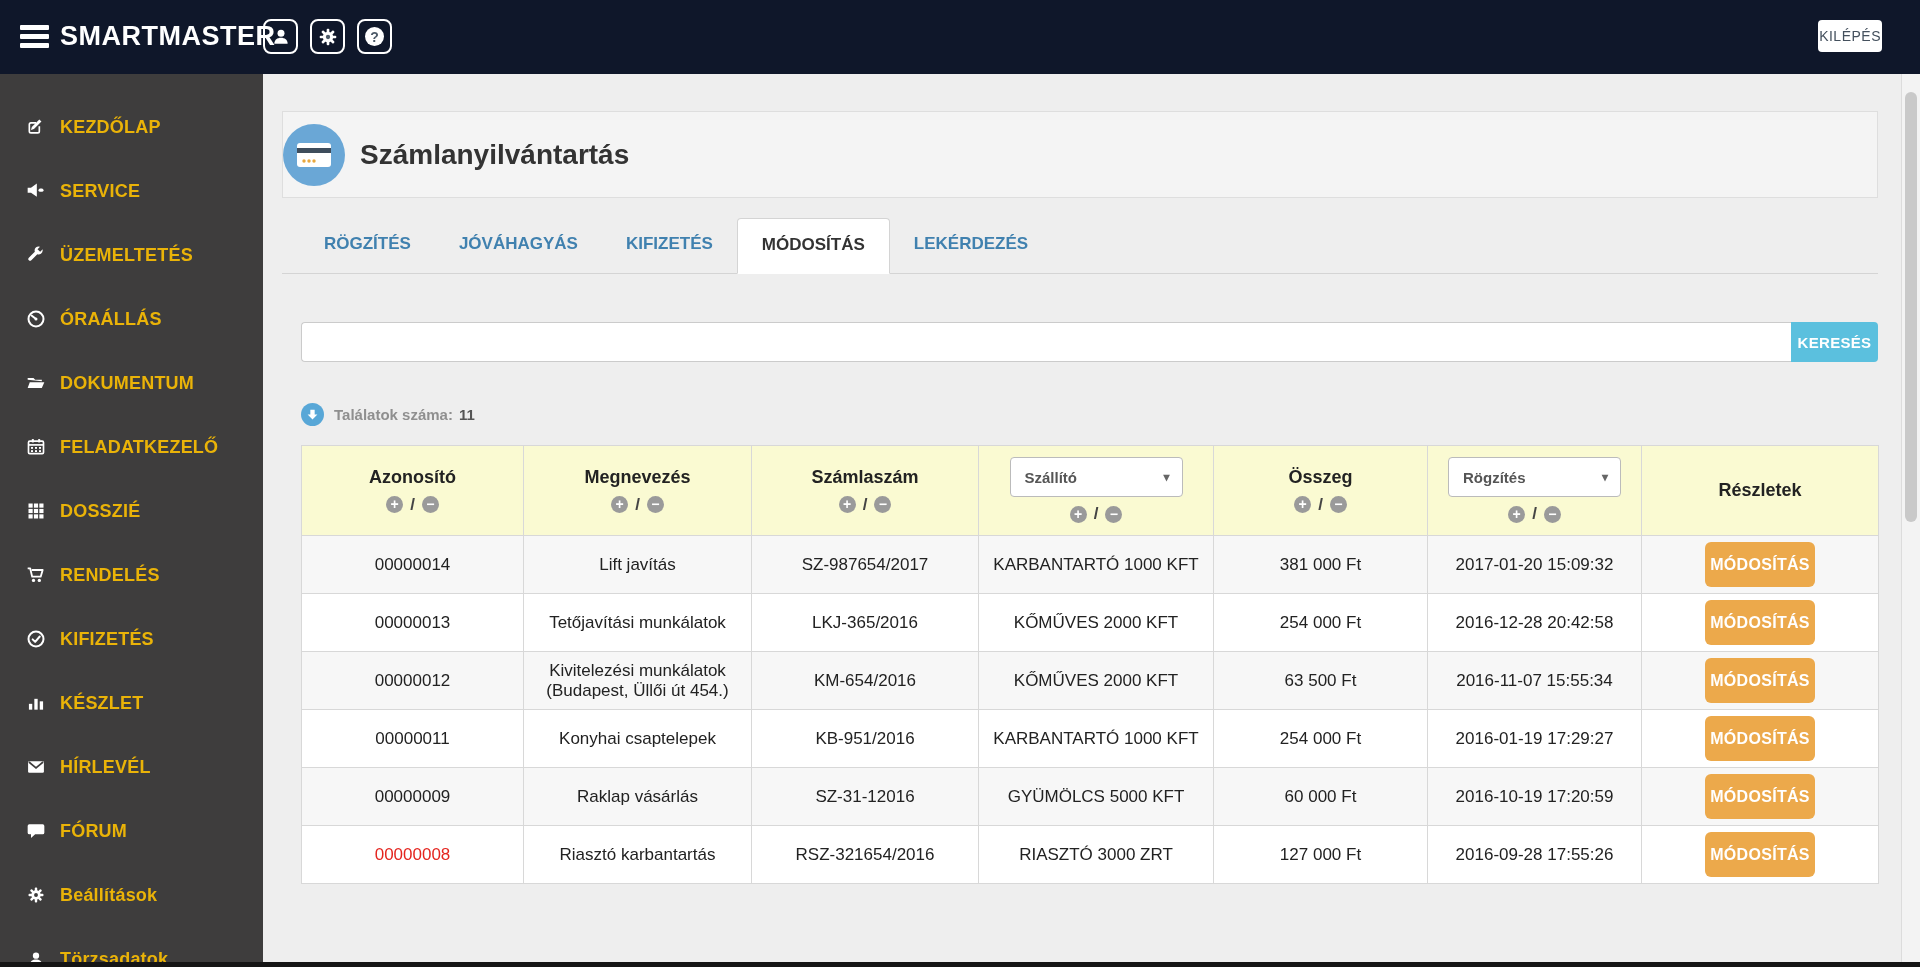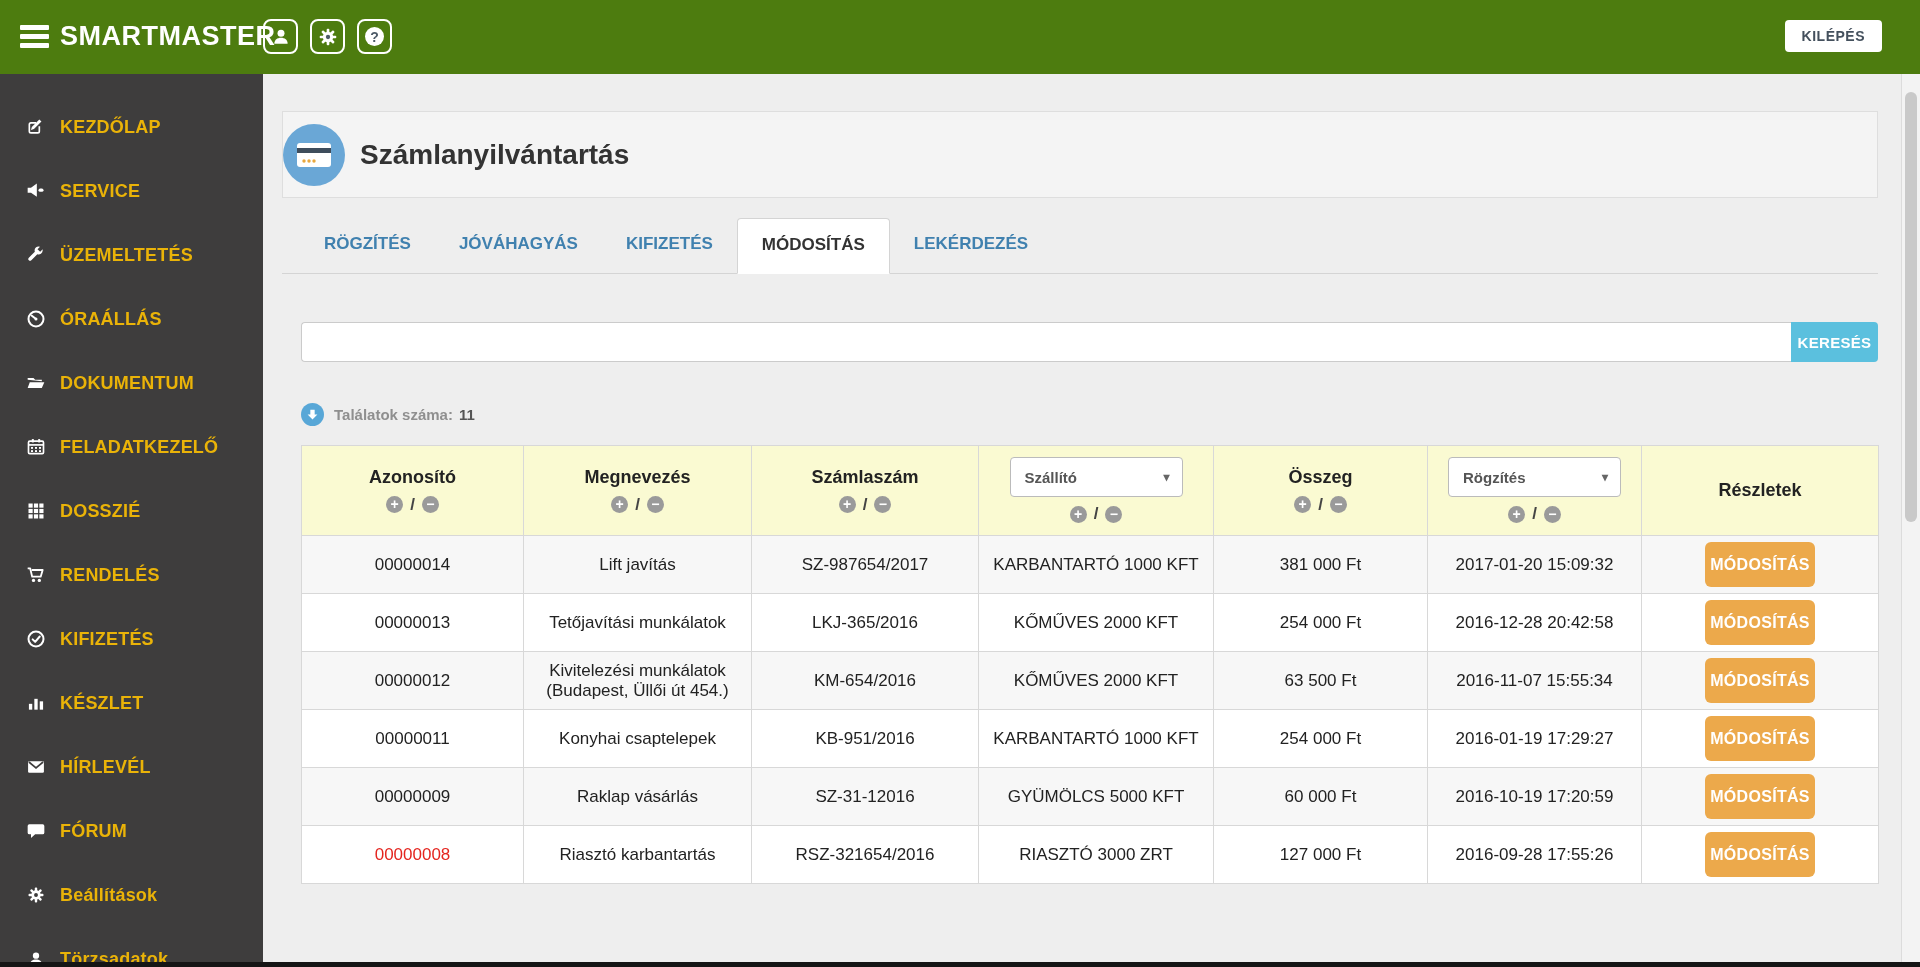--- a/index.html
+++ b/index.html
@@ -1,33 +1,33 @@
 <!DOCTYPE html>
 <html><head>
 <meta charset="utf-8">
 <style>
   * { margin:0; padding:0; box-sizing:border-box; }
   html,body { width:1920px; height:967px; overflow:hidden;
     font-family:"Liberation Sans", sans-serif; background:#eeeeee; }
 
   
   .topbar { position:absolute; left:0; top:0; width:1920px; height:74px;
-    background:#4d7c0f; z-index:20; }
+    background:#0f172a; z-index:20; }
   .hamburger { position:absolute; left:20px; top:25px; width:29px; height:23px; cursor:pointer; }
   .hamburger i { display:block; height:4.5px; background:#fff; border-radius:1px; margin-bottom:4.5px; }
   .brand { position:absolute; left:60px; top:21px; color:#fff; font-size:27px;
     font-weight:bold; letter-spacing:.5px; white-space:nowrap; }
   .tb-icons { position:absolute; left:263px; top:19px; display:flex; gap:12px; }
   .tb-btn { width:35px; height:35px; border:2px solid #fff; border-radius:8px;
     display:flex; align-items:center; justify-content:center; cursor:pointer; }
   .q-circle { width:19px; height:19px; background:#fff; color:#4d5a68; border-radius:50%;
     font-size:14px; font-weight:bold; display:flex; align-items:center; justify-content:center; }
-  .logout { position:absolute; right:38px; top:20px; height:32px; padding:0 17px;
+  .logout { position:absolute; right:38px; top:20px; height:32px; padding:0 1px;
     background:#fff; color:#44505d; border:none; border-radius:4px;
-    font-family:"Liberation Sans",sans-serif; font-size:14px; font-weight:bold;
+    font-family:"Liberation Sans",sans-serif; font-size:14px; font-weight:normal;
     letter-spacing:.5px; cursor:pointer; }
 
   
   .sidebar { position:absolute; left:0; top:74px; width:263px; height:893px;
     background:#3e3d3d; padding-top:21px; z-index:10; }
   .side-item { height:64px; display:flex; align-items:center; padding-left:25px;
     cursor:pointer; }
   .side-item .icn { width:22px; height:22px; margin-right:13px; display:flex;
     align-items:center; justify-content:center; flex:none; }
   .side-item span.lbl { color:#eab308; font-size:18px; font-weight:bold; letter-spacing:.2px; }

